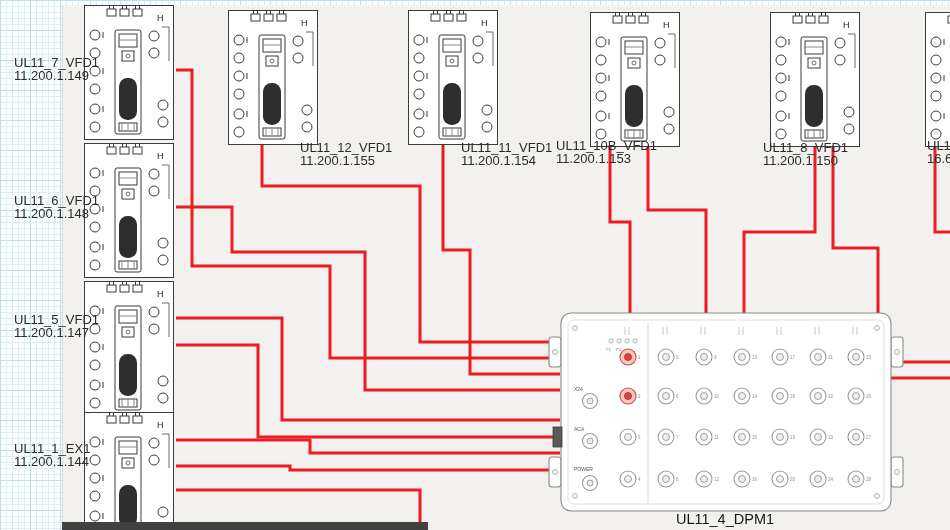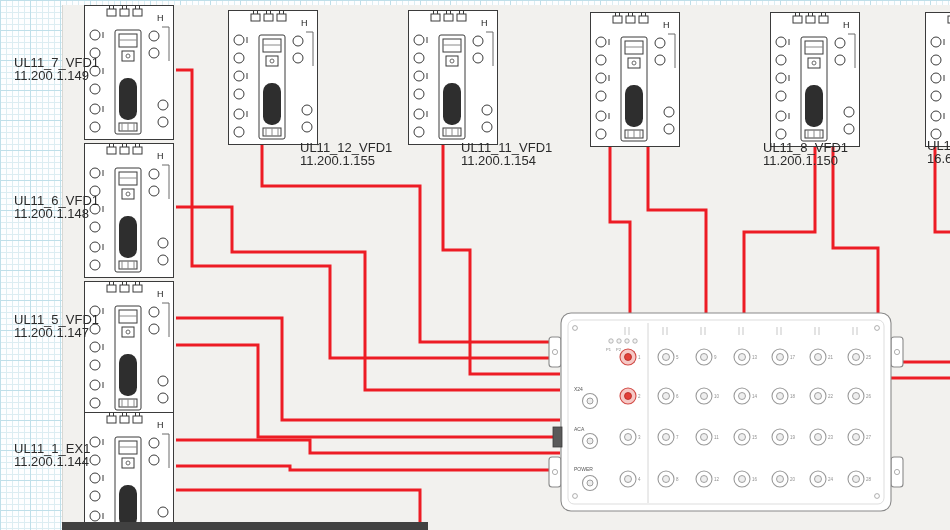--- a/index.html
+++ b/index.html
@@ -251,20 +251,21 @@
             <text x="318" y="128" class="port-num">27</text>
           </g>
           <g class="">
             <circle cx="308" cy="168" r="8" class="port-outer"></circle>
             <circle cx="308" cy="168" r="3.5" class="port-inner"></circle>
             <text x="318" y="170" class="port-num">28</text>
           </g>
         </g>
     </svg>
   </div>
+  <div class="dpm-label">UL11_4_DPM1</div>
 
   <div class="scroll-thumb"></div>
 
   <div class="device" style="left: 84px; top: 5px;">
     <svg width="90" height="135" viewBox="0 0 90 135">
       <g fill="none" stroke="#3b3b3b" stroke-width="1">
         <rect x="0.5" y="0.5" width="89" height="134" fill="#ffffff"></rect>
         <g>
           <rect x="23" y="4" width="9" height="7"></rect>
             <line x1="25.5" y1="1" x2="25.5" y2="4"></line>
@@ -612,20 +613,24 @@
           <rect x="35" y="118" width="18" height="8"></rect>
           <line x1="38" y1="118" x2="38" y2="126" stroke="#8a8a8a"></line>
           <line x1="44" y1="118" x2="44" y2="126" stroke="#8a8a8a"></line>
           <line x1="50" y1="118" x2="50" y2="126" stroke="#8a8a8a"></line>
         </g>
         <circle cx="79" cy="100" r="5"></circle>
         <circle cx="79" cy="117" r="5"></circle>
       </g>
       <text class="h-label" x="73" y="16">H</text>
     </svg>
+    <div class="device-label" style="left: -34px; top: 127px;">
+      <div class="dev-name">UL11_10B_VFD1</div>
+      <div class="dev-ip">11.200.1.153</div>
+    </div>
   </div>
 
   <div class="device" style="left: 770px; top: 12px;">
     <svg width="90" height="135" viewBox="0 0 90 135">
       <g fill="none" stroke="#3b3b3b" stroke-width="1">
         <rect x="0.5" y="0.5" width="89" height="134" fill="#ffffff"></rect>
         <g>
           <rect x="23" y="4" width="9" height="7"></rect>
             <line x1="25.5" y1="1" x2="25.5" y2="4"></line>
             <line x1="29.5" y1="1" x2="29.5" y2="4"></line>

